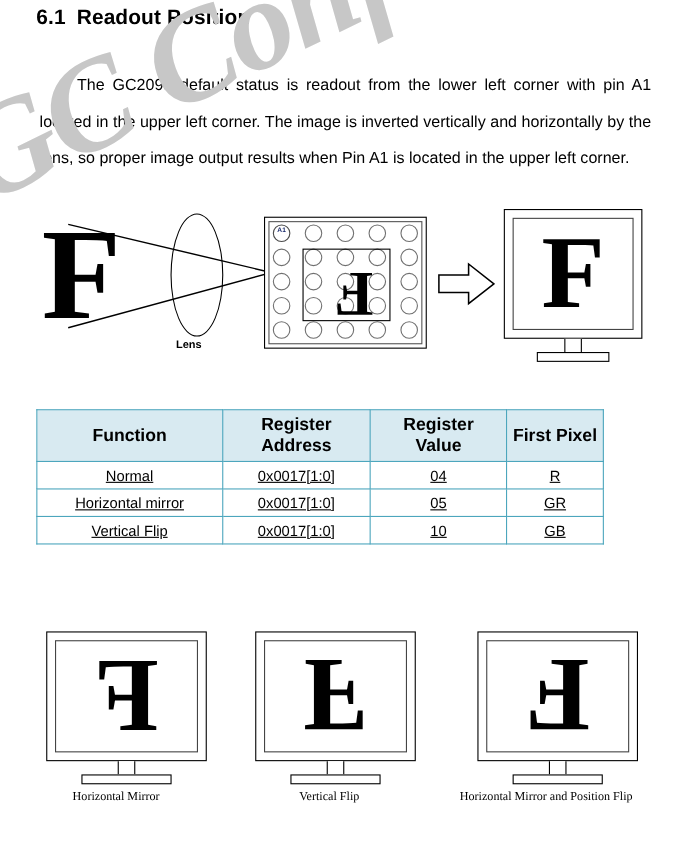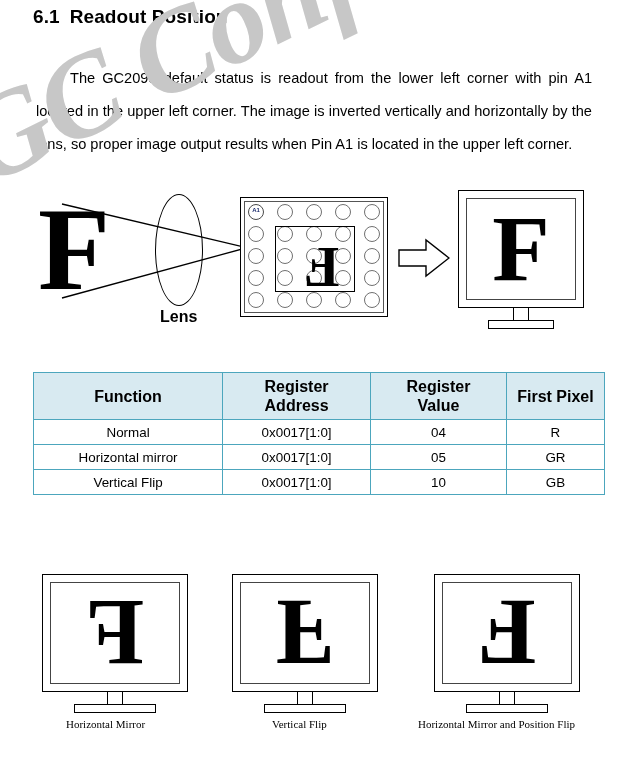--- a/index.html
+++ b/index.html
@@ -45,21 +45,21 @@
   .big-F{
     position:absolute;left:38px;top:14px;
     font-family:"Liberation Serif",serif;font-weight:bold;font-size:118px;
     line-height:100px;
   }
   .lens{
     position:absolute;left:155px;top:8px;width:46px;height:110px;
     border:1.6px solid #000;border-radius:50%;
   }
   .lens-label{
-    position:absolute;left:160px;top:122px;font-size:16px;font-weight:bold;
+    position:absolute;left:160px;top:122px;font-size:10px;font-weight:bold;
   }
 
   
   .sensor-outer{
     position:absolute;left:240px;top:11px;width:146px;height:118px;
     border:1.5px solid #000;background:#fff;
   }
   .sensor-inner{
     position:absolute;inset:3px;border:1.2px solid #555;
   }
@@ -109,32 +109,32 @@
     position:absolute;left:50%;transform:translateX(-50%);
     background:#fff;border-left:1.4px solid #000;border-right:1.4px solid #000;
   }
   .mon-base{
     position:absolute;left:50%;transform:translateX(-50%);
     background:#fff;border:1.4px solid #000;box-sizing:border-box;
   }
 
   
   .tbl{
-    position:absolute;left:33px;top:372px;width:572px;
+    position:absolute;left:33px;top:372px;width:516px;
     border-collapse:collapse;z-index:3;
   }
   .tbl td,.tbl th{
     border:1.4px solid #4ca6bd;text-align:center;background:transparent;
     font-size:13.4px;padding:0;color:#000;
   }
   .tbl thead th{
     background:#d8eaf1;font-size:16px;font-weight:bold;height:46px;
     line-height:19px;
   }
-  .tbl tbody td{height:24px;}
+  .tbl tbody td{height:24px;text-decoration:underline;}
   .tbl tbody tr.tall td{height:44px;line-height:21px;}
   .col-fn{width:190px;}
   .col-addr{width:148px;}
   .col-val{width:136px;}
   .col-px{width:98px;}
 
   
   .bottom{position:absolute;left:0;top:566px;width:635px;height:160px;z-index:2;}
   .caption{
     position:absolute;font-family:"Liberation Serif",serif;font-size:11px;

